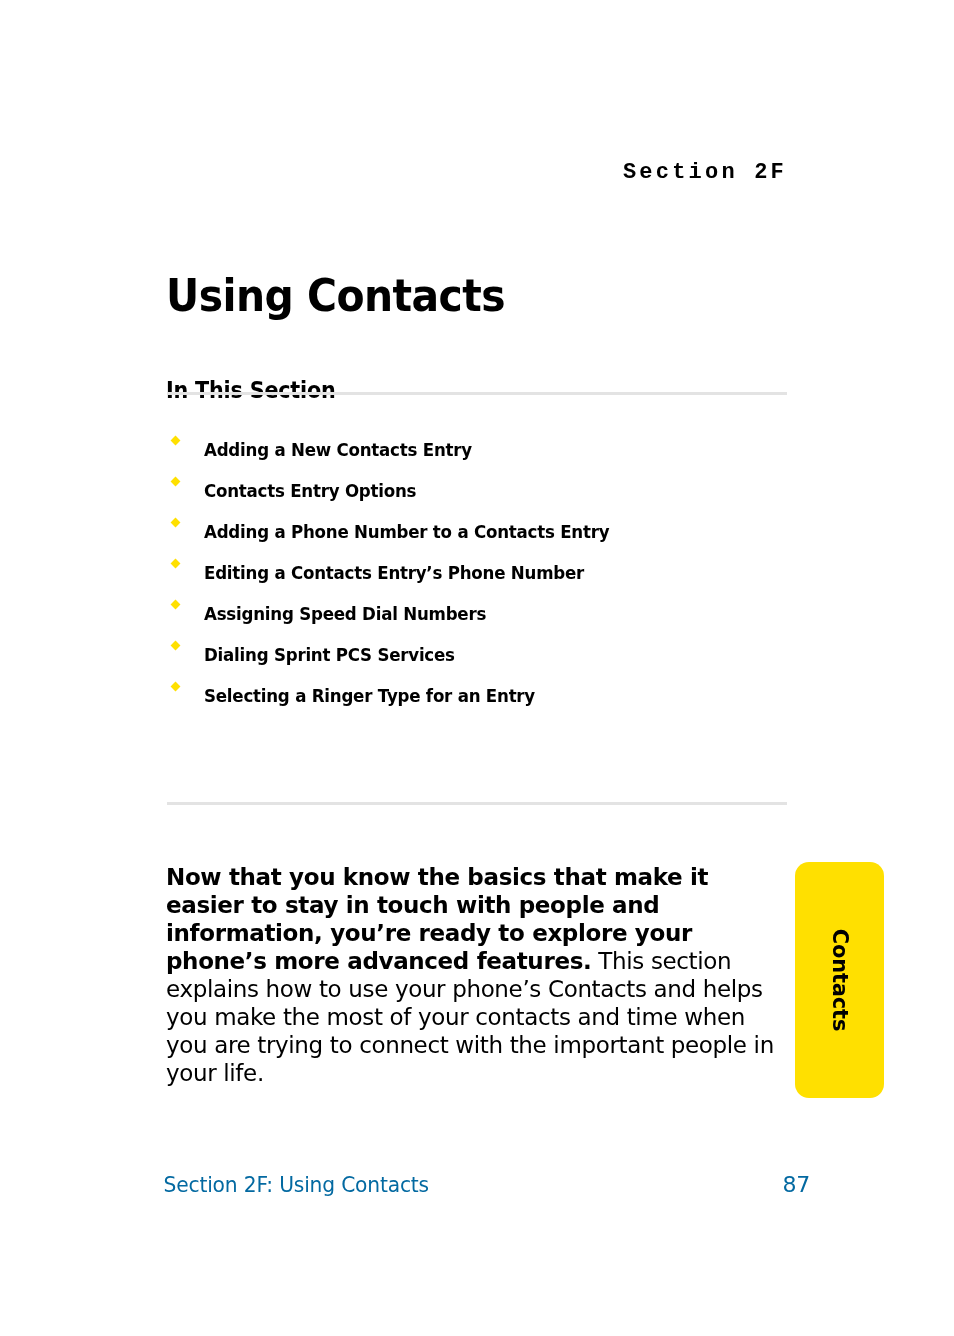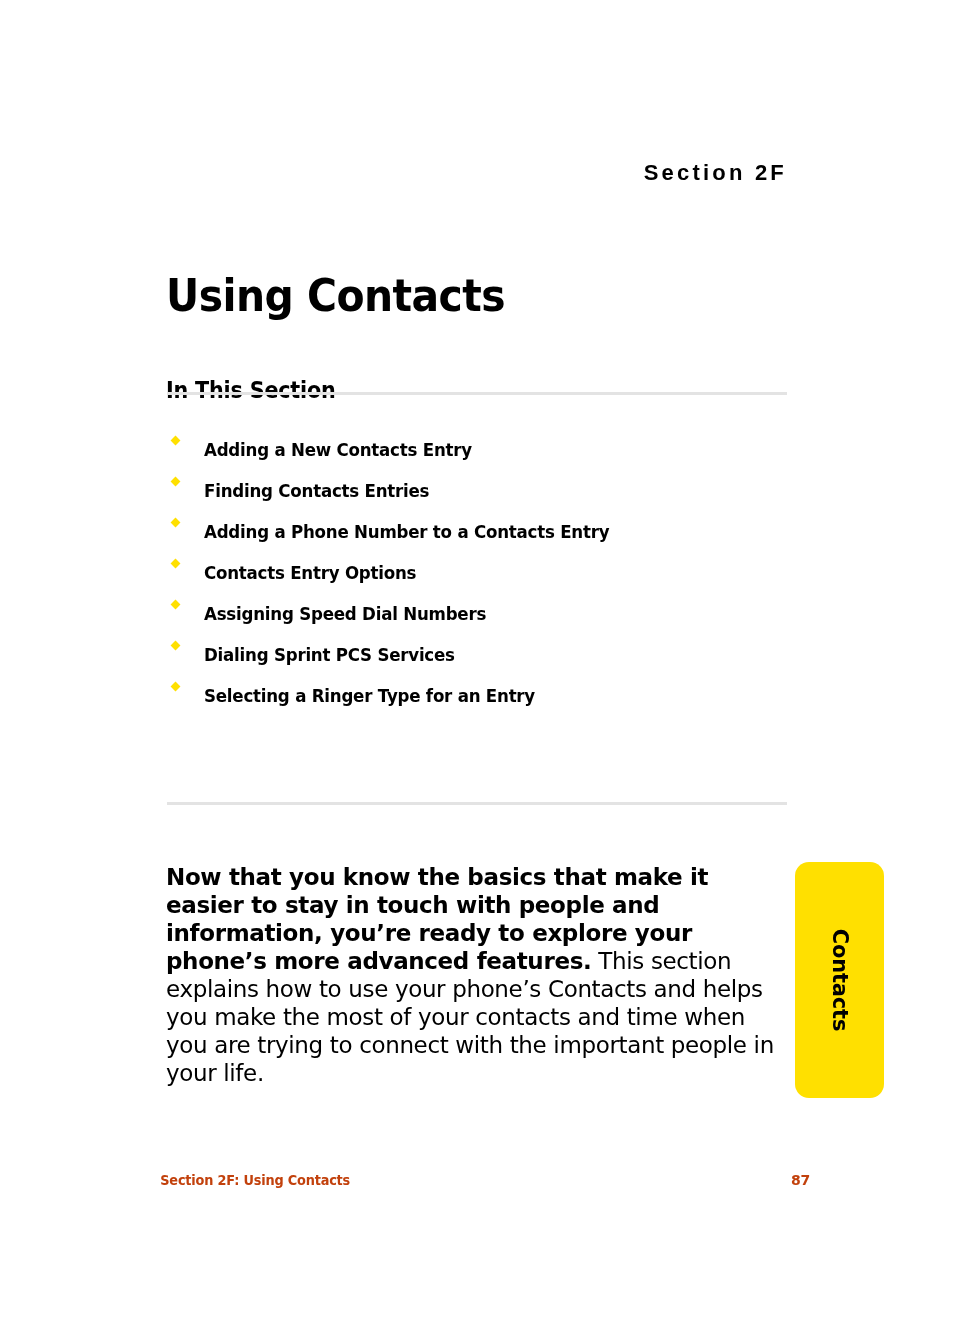--- a/index.html
+++ b/index.html
@@ -22,21 +22,21 @@
     inset: 0;
   }
 
   
   .section-eyebrow {
     position: absolute;
     left: 167px;
     top: 160px;
     width: 620px;
     text-align: right;
-    font-family: Liberation Sans, sans-serif;
+    font-family: Liberation Mono, monospace;
     font-size: 22px;
     font-weight: bold;
     letter-spacing: 3.2px;
     color: #000000;
     white-space: nowrap;
   }
 
   
   .page-title {
     position: absolute;
@@ -163,24 +163,24 @@
   
   .footer {
     position: absolute;
     left: 152px;
     top: 1172px;
     width: 658px;
     display: flex;
     justify-content: space-between;
     align-items: baseline;
     font-family: "DejaVu Sans", sans-serif;
-    font-size: 14px;
-    font-weight: bold;
+    font-size: 22px;
+    font-weight: normal;
     letter-spacing: -0.2px;
-    color: #c2410c;
+    color: #0369a1;
   }
   .footer-left {
     display: inline-block;
     transform: scaleX(0.92);
     transform-origin: left baseline;
     white-space: nowrap;
   }
   .footer-right {
     white-space: nowrap;
     text-align: right;
@@ -199,29 +199,29 @@
 
   <div class="rule rule-top"></div>
 
   <ul class="toc-list">
     <li class="toc-item">
       <span class="bullet-diamond"></span>
       <span class="toc-label">Adding a New Contacts Entry</span>
     </li>
     <li class="toc-item">
       <span class="bullet-diamond"></span>
-      <span class="toc-label">Finding Contacts Entries</span>
+      <span class="toc-label">Contacts Entry Options</span>
     </li>
     <li class="toc-item">
       <span class="bullet-diamond"></span>
       <span class="toc-label">Adding a Phone Number to a Contacts Entry</span>
     </li>
     <li class="toc-item">
       <span class="bullet-diamond"></span>
-      <span class="toc-label">Contacts Entry Options</span>
+      <span class="toc-label">Editing a Contacts Entry’s Phone Number</span>
     </li>
     <li class="toc-item">
       <span class="bullet-diamond"></span>
       <span class="toc-label">Assigning Speed Dial Numbers</span>
     </li>
     <li class="toc-item">
       <span class="bullet-diamond"></span>
       <span class="toc-label">Dialing Sprint PCS Services</span>
     </li>
     <li class="toc-item">

